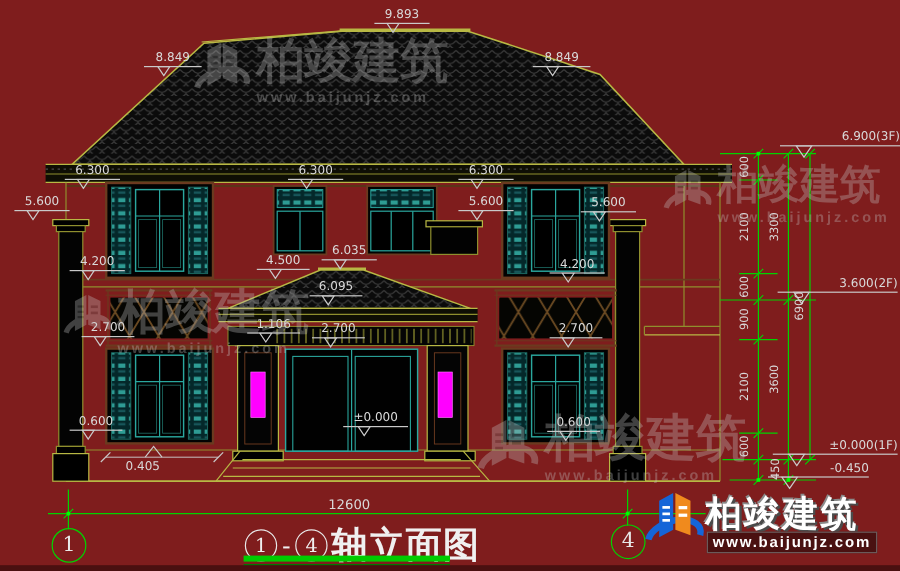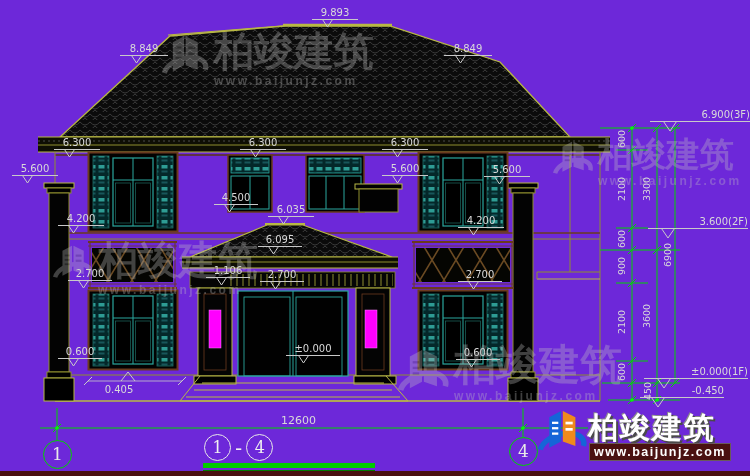--- a/index.html
+++ b/index.html
@@ -1,32 +1,32 @@
 <!DOCTYPE html>
 <html><head>
 <meta charset="utf-8">
 <style>
   html,body{margin:0;padding:0;background:#000;}
-  #canvas{position:relative;width:750px;height:476px;background:#6d28d9;overflow:hidden;
+  #canvas{position:relative;width:750px;height:476px;background:#7f1d1d;overflow:hidden;
           font-family:"Liberation Sans","DejaVu Sans",sans-serif;}
   svg{display:block}
   .abs{position:absolute}
   
   .lvl{position:absolute;border-bottom:1px solid #c9c9c9;color:#d9d9d9;
        font:10px/1.15 "DejaVu Sans",sans-serif;text-align:center;white-space:nowrap}
   .lvl .tri{position:absolute;left:20%;top:100%}
   .tri path{fill:none;stroke:#c9c9c9;stroke-width:1}
   
   .flvl{position:absolute;border-bottom:1px solid #c9c9c9;color:#d9d9d9;
         font:10px/1.15 "DejaVu Sans",sans-serif;text-align:right;white-space:nowrap}
   .flvl .tri{position:absolute;left:12%;top:100%}
   
   .vd{position:absolute;color:#d9d9d9;font:9.5px "DejaVu Sans",sans-serif;
       transform:translate(-50%,-50%) rotate(-90deg);white-space:nowrap}
-  .dimtxt{position:absolute;color:#d9d9d9;font:11px "DejaVu Sans",sans-serif;text-align:right}
+  .dimtxt{position:absolute;color:#d9d9d9;font:11px "DejaVu Sans",sans-serif;text-align:center}
   .smalldim{position:absolute;color:#d9d9d9;font:10px "DejaVu Sans",sans-serif;text-align:center}
   
   .bubble{position:absolute;width:27px;height:27px;border:1.6px solid #00d400;border-radius:50%;
           color:#e8e8e8;font:17px/27px "DejaVu Serif",serif;text-align:center}
   
   .title{position:absolute;display:flex;align-items:center;gap:3px;color:#f0f0f0}
   .tcirc{width:25px;height:25px;border:1.6px solid #e8e8e8;border-radius:50%;
          font:16px/25px "DejaVu Serif",serif;text-align:center;flex:0 0 auto}
   .tdash{font:20px "DejaVu Sans",sans-serif;margin:0 1px}
   .ttext{font-weight:bold;font-size:30px;letter-spacing:1px;white-space:nowrap}
@@ -308,21 +308,21 @@
     <svg class="tri" width="13" height="9">
         <path d="M1.5,0.5 L11.5,0.5 L6.5,8 Z"></path>
       </svg>
   </div>
   <div class="lvl" style="left:458px;top:215px;width:46px">
     <span>4.200</span>
     <svg class="tri" width="13" height="9">
         <path d="M1.5,0.5 L11.5,0.5 L6.5,8 Z"></path>
       </svg>
   </div>
-  <div class="lvl" style="left:214px;top:192px;width:44px">
+  <div class="lvl" style="left:214px;top:212px;width:44px">
     <span>4.500</span>
     <svg class="tri" width="13" height="9">
         <path d="M1.5,0.5 L11.5,0.5 L6.5,8 Z"></path>
       </svg>
   </div>
   <div class="lvl" style="left:268px;top:204px;width:46px">
     <span>6.035</span>
     <svg class="tri" width="13" height="9">
         <path d="M1.5,0.5 L11.5,0.5 L6.5,8 Z"></path>
       </svg>
@@ -377,21 +377,21 @@
   </div>
 
   <div class="smalldim" style="left:96px;top:384px;width:46px">0.405</div>
 
   <div class="flvl" style="left:650px;top:109px;width:100px">
     <span>6.900(3F)</span>
     <svg class="tri" width="16" height="11">
         <path d="M1.5,0.5 L14.5,0.5 L8,10 Z"></path>
       </svg>
   </div>
-  <div class="flvl" style="left:648px;top:216px;width:100px">
+  <div class="flvl" style="left:648px;top:231px;width:100px">
     <span>3.600(2F)</span>
     <svg class="tri" width="16" height="11">
         <path d="M1.5,0.5 L14.5,0.5 L8,10 Z"></path>
       </svg>
   </div>
   <div class="flvl" style="left:644px;top:366px;width:104px">
     <span>±0.000(1F)</span>
     <svg class="tri" width="16" height="11">
         <path d="M1.5,0.5 L14.5,0.5 L8,10 Z"></path>
       </svg>
@@ -415,20 +415,21 @@
   <span class="vd" style="left:667px;top:255px">6900</span>
 
   <div class="dimtxt" style="left:266px;top:414px;width:50px">12600</div>
   <div class="bubble" style="left:43px;top:440px">1</div>
   <div class="bubble" style="left:509px;top:437px">4</div>
 
   <div class="title" style="left:204px;top:434px">
     <span class="tcirc">1</span>
     <span class="tdash">-</span>
     <span class="tcirc">4</span>
+    <span class="ttext">轴立面图</span>
   </div>
   <div class="uline1" style="left:203px;top:463px;width:172px"></div>
   <div class="uline2" style="left:203px;top:470px;width:172px"></div>
 
   <svg class="abs" width="54" height="64" style="left:534px;top:405px">
     <use href="#logo" width="54" height="64" style="--c1:#1565d8;--c2:#f08a1d;--c3:#ffffff"></use>
   </svg>
   <div class="brand-name" style="left:588px;top:408px">柏竣建筑</div>
   <div class="brand-url" style="left:589px;top:443px">www.baijunjz.com</div>
 

